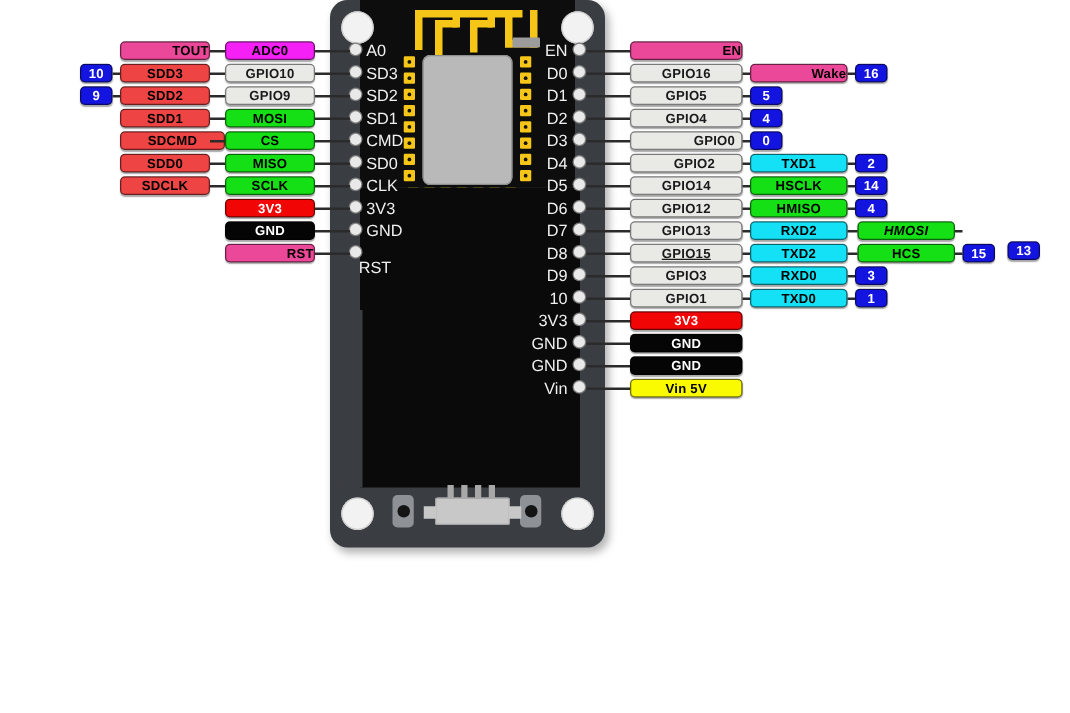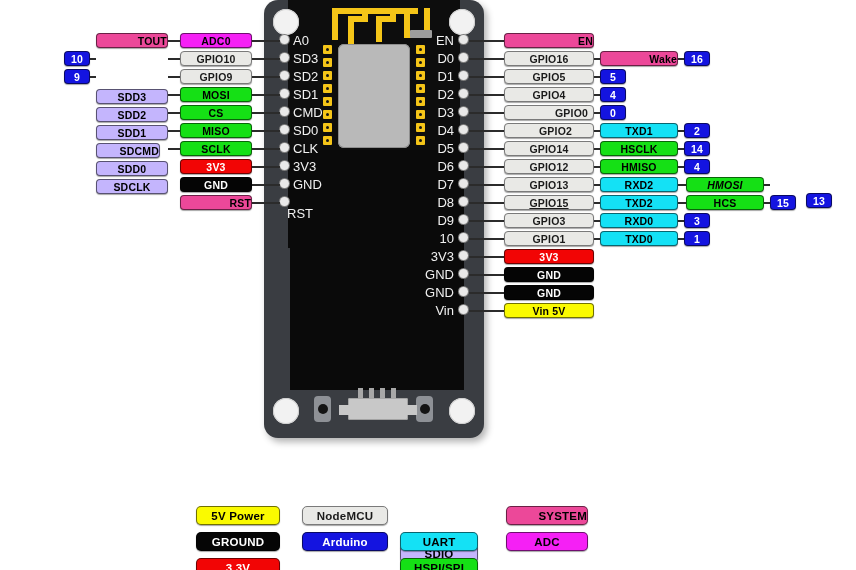--- a/index.html
+++ b/index.html
@@ -24,21 +24,21 @@
     font-weight:bold;
     text-align:center;
     white-space:nowrap;
     box-sizing:border-box;
     border:1px solid rgba(0,0,0,.55);
     box-shadow:0 1px 1px rgba(0,0,0,.35);
     letter-spacing:.2px;
     overflow:hidden;
   }
   .pill.w-sys   {background:#ec4899;color:#000;text-align:right;}
-  .pill.w-sdio  {background:#c4b5fd;color:#000;margin-top:38px;}
+  .pill.w-sdio  {background:#ef4444;color:#000;}
   .pill.w-nodemcu{background:#E9E9E6;color:#1a1a1a;border-color:#7a7a7a;}
   .pill.w-spi   {background:#15E015;color:#000;}
   .pill.w-uart  {background:#14E1F5;color:#000;}
   .pill.w-adc   {background:#F520F5;color:#000;}
   .pill.w-3v3   {background:#F20505;color:#fff;}
   .pill.w-gnd   {background:#050505;color:#fff;}
   .pill.w-5v    {background:#FAFA00;color:#000;}
   .pill.w-ard   {background:#1414E0;color:#fff;}
 
   
@@ -258,21 +258,21 @@
       <div class="pill w-sdio" style="left:96px;top:69px;width:72px;">SDD2</div>
       <div class="lead" style="left:168px;top:76px;width:12px;"></div>
       <div class="pill w-ard" style="left:64px;top:69px;width:26px;">9</div>
       <div class="lead" style="left:90px;top:76px;width:6px;"></div>
       <div class="pill w-spi" style="left:180px;top:87px;width:72px;">MOSI</div>
       <div class="lead" style="left:252px;top:94px;width:28px;"></div>
       <div class="pill w-sdio" style="left:96px;top:87px;width:72px;">SDD1</div>
       <div class="lead" style="left:168px;top:94px;width:12px;"></div>
       <div class="pill w-spi" style="left:180px;top:105px;width:72px;">CS</div>
       <div class="lead" style="left:252px;top:112px;width:28px;"></div>
-      <div class="pill w-sdio" style="left:96px;top:105px;width:64px;text-align:right;">SDCMD</div>
+      <div class="pill w-sdio" style="left:96px;top:105px;width:84px;">SDCMD</div>
       <div class="lead" style="left:168px;top:112px;width:12px;"></div>
       <div class="pill w-spi" style="left:180px;top:123px;width:72px;">MISO</div>
       <div class="lead" style="left:252px;top:130px;width:28px;"></div>
       <div class="pill w-sdio" style="left:96px;top:123px;width:72px;">SDD0</div>
       <div class="lead" style="left:168px;top:130px;width:12px;"></div>
       <div class="pill w-spi" style="left:180px;top:141px;width:72px;">SCLK</div>
       <div class="lead" style="left:252px;top:148px;width:28px;"></div>
       <div class="pill w-sdio" style="left:96px;top:141px;width:72px;">SDCLK</div>
       <div class="lead" style="left:168px;top:148px;width:12px;"></div>
       <div class="pill w-3v3" style="left:180px;top:159px;width:72px;">3V3</div>
@@ -354,26 +354,14 @@
       <div class="pill w-3v3" style="left:504px;top:249px;width:90px;">3V3</div>
       <div class="lead" style="left:469px;top:274px;width:35px;"></div>
       <div class="pill w-gnd" style="left:504px;top:267px;width:90px;">GND</div>
       <div class="lead" style="left:469px;top:292px;width:35px;"></div>
       <div class="pill w-gnd" style="left:504px;top:285px;width:90px;">GND</div>
       <div class="lead" style="left:469px;top:310px;width:35px;"></div>
       <div class="pill w-5v" style="left:504px;top:303px;width:90px;">Vin 5V</div>
     </div>
 
 
-  <div class="legend" id="legend">
-      <div class="pill w-5v" style="left:196px;top:6px;width:84px;">5V Power</div>
-      <div class="pill w-nodemcu" style="left:302px;top:6px;width:86px;">NodeMCU</div>
-      <div class="pill w-sdio" style="left:400px;top:6px;width:78px;">SDIO</div>
-      <div class="pill w-sys" style="left:506px;top:6px;width:82px;">SYSTEM</div>
-      <div class="pill w-gnd" style="left:196px;top:32px;width:84px;">GROUND</div>
-      <div class="pill w-ard" style="left:302px;top:32px;width:86px;">Arduino</div>
-      <div class="pill w-uart" style="left:400px;top:32px;width:78px;">UART</div>
-      <div class="pill w-adc" style="left:506px;top:32px;width:82px;">ADC</div>
-      <div class="pill w-3v3" style="left:196px;top:58px;width:84px;">3.3V</div>
-      <div class="pill w-spi" style="left:400px;top:58px;width:78px;">HSPI/SPI</div>
-    </div>
 
 </div>
 
 </body></html>

